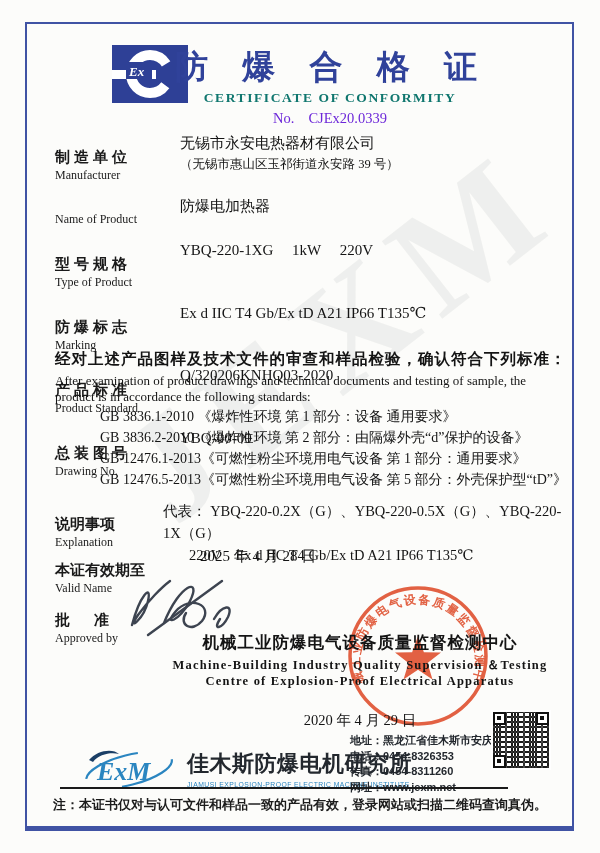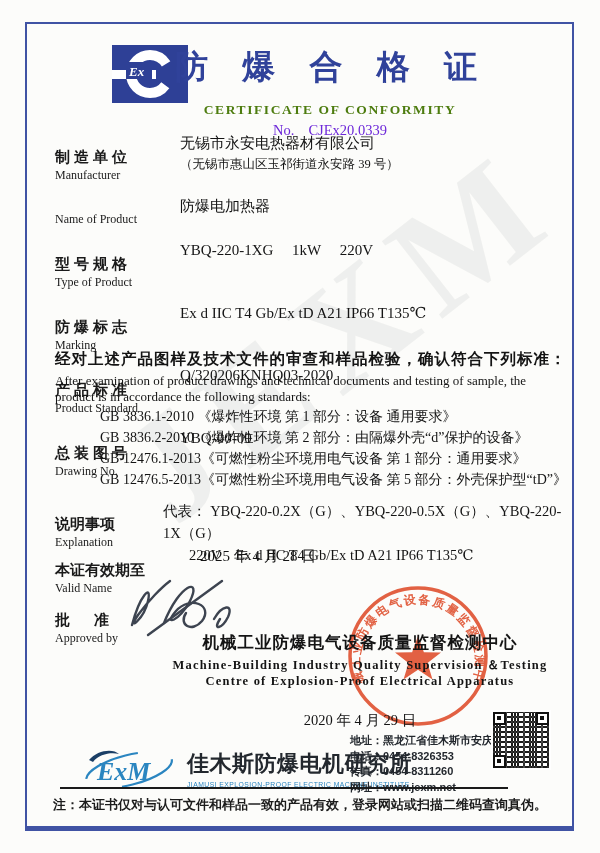--- a/index.html
+++ b/index.html
@@ -9,22 +9,22 @@
            border:2px solid #4053a4; border-bottom-width:5px; pointer-events:none; }
   .watermark { position:absolute; left:90px; top:420px; font-size:150px; font-weight:bold;
                font-family:"Liberation Serif",serif; color:#9aa0a0; opacity:0.13;
                transform:rotate(-38deg); transform-origin:left top; letter-spacing:18px; white-space:nowrap; }
 
   
   .logo-ex { position:absolute; left:112px; top:45px; }
   .title-block { position:absolute; left:175px; top:45px; width:310px; text-align:center; }
   .title-cn { font-family:"Liberation Serif","DejaVu Serif",serif; font-weight:bold; color:#30429a;
               font-size:33px; letter-spacing:13px; white-space:nowrap; }
-  .title-en { font-family:"Liberation Serif",serif; font-weight:bold; color:#4d7c0f;
-              font-size:13.5px; letter-spacing:1.6px; margin-top:12px; white-space:nowrap; }
+  .title-en { font-family:"Liberation Serif",serif; font-weight:bold; color:#0f766e;
+              font-size:13.5px; letter-spacing:1.6px; margin-top:0; white-space:nowrap; }
   .cert-no { font-family:"Liberation Serif",serif; color:#6d28d9; font-size:14.5px; margin-top:4px; }
   .cert-no .no-label { margin-right:14px; }
 
   
   .fields { position:absolute; left:55px; top:133px; width:500px; }
   .row { display:flex; align-items:flex-start; margin-bottom:13px; }
   .lbl { width:125px; flex:0 0 125px;margin-top:15px; }
   .lbl-cn { font-size:15px; font-weight:bold; color:#1a1a1a; letter-spacing:4px; white-space:nowrap; }
   .lbl-cn.tight { letter-spacing:0; }
   .lbl-en { font-family:"Liberation Serif",serif; font-size:12px; color:#1a1a1a; margin-top:1px; }

